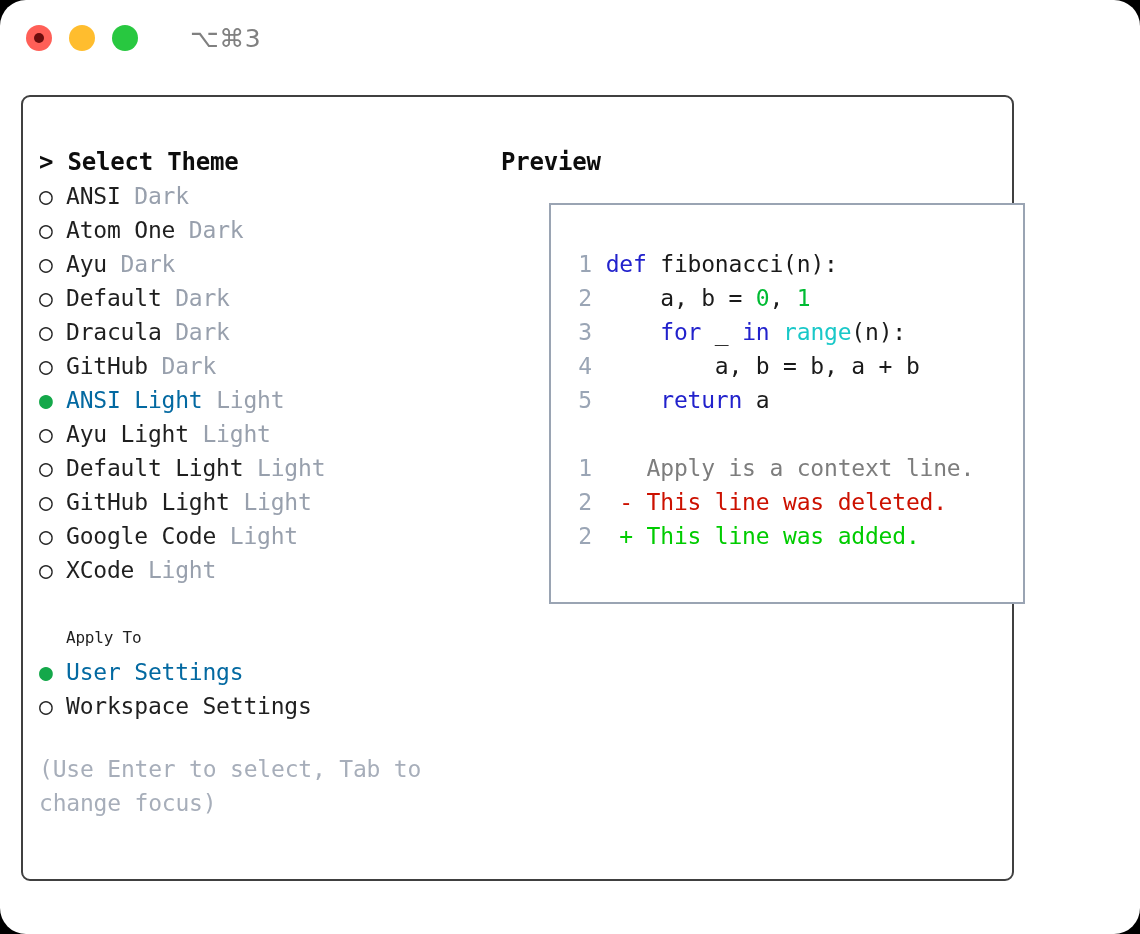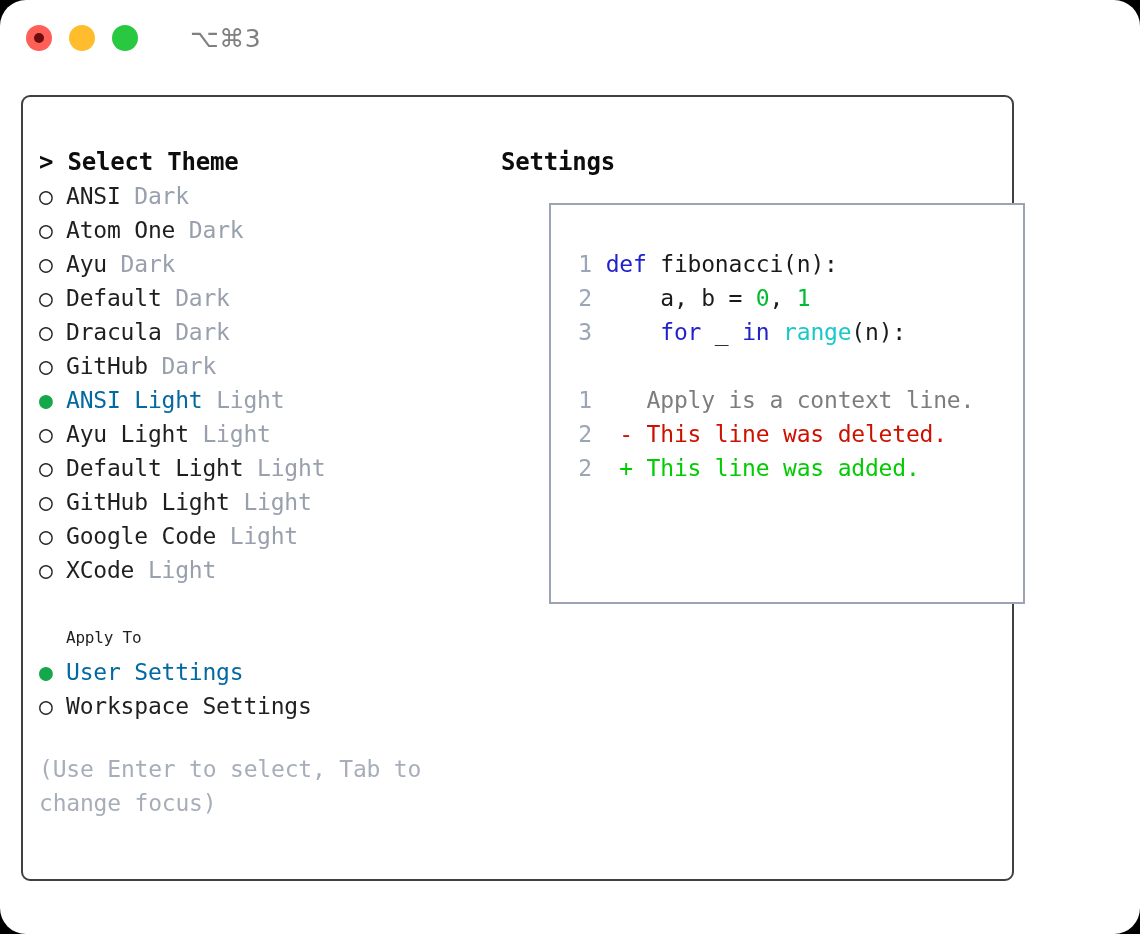--- a/index.html
+++ b/index.html
@@ -228,28 +228,30 @@
 
         <div id="apply-list">
             <div class="opt-row selected"><span class="marker sel">●</span><span class="opt-name">User Settings</span></div>
             <div class="opt-row"><span class="marker unsel">○</span><span class="opt-name">Workspace Settings</span></div>
           </div>
 
         <div class="hint">(Use Enter to select, Tab to change focus)</div>
       </div>
 
       <div class="right-col">
-        <div class="section-title">Settings</div>
+        <div class="section-title">Preview</div>
 
         <div class="preview-box">
           <div class="code-area">
             <div id="code-lines">
                 <div class="code-line"><span class="lineno">1</span><span class="code-text"> </span><span class="tok-kw">def</span><span class="code-text"> fibonacci(n):</span></div>
                 <div class="code-line"><span class="lineno">2</span><span class="code-text"> </span><span class="code-text">    a, b = </span><span class="tok-num">0</span><span class="code-text">, </span><span class="tok-num">1</span></div>
                 <div class="code-line"><span class="lineno">3</span><span class="code-text"> </span><span class="code-text">    </span><span class="tok-kw">for</span><span class="code-text"> _ </span><span class="tok-kw">in</span><span class="code-text"> </span><span class="tok-fn">range</span><span class="code-text">(n):</span></div>
+                <div class="code-line"><span class="lineno">4</span><span class="code-text"> </span><span class="code-text">        a, b = b, a + b</span></div>
+                <div class="code-line"><span class="lineno">5</span><span class="code-text"> </span><span class="code-text">    </span><span class="tok-kw">return</span><span class="code-text"> a</span></div>
               </div>
             <div class="blank-line"></div>
             <div id="diff-lines">
                 <div class="diff-line"><span class="lineno">1</span><span class="diff-ctx">    </span><span class="diff-ctx">Apply is a context line.</span></div>
                 <div class="diff-line"><span class="lineno">2</span><span class="diff-del">  - </span><span class="diff-del">This line was deleted.</span></div>
                 <div class="diff-line"><span class="lineno">2</span><span class="diff-add">  + </span><span class="diff-add">This line was added.</span></div>
               </div>
           </div>
         </div>
       </div>

